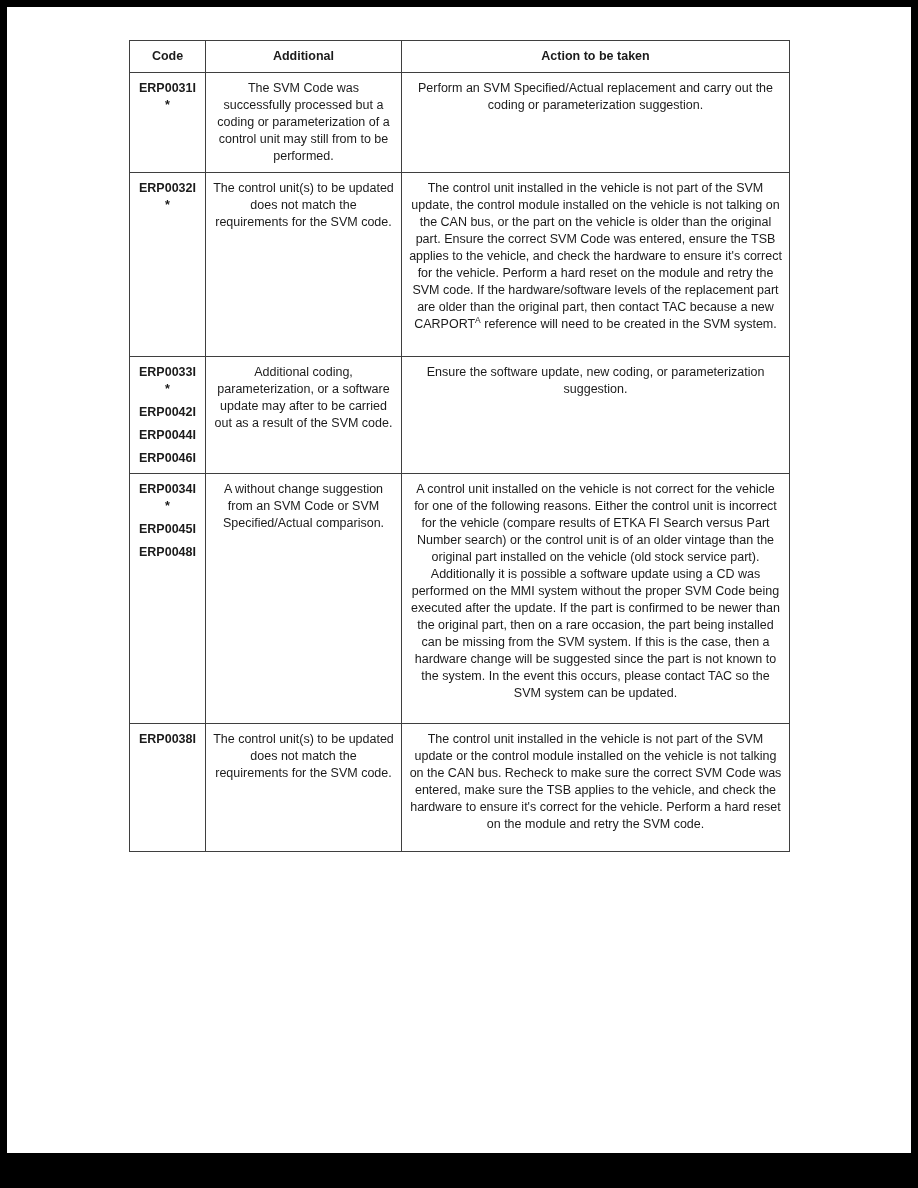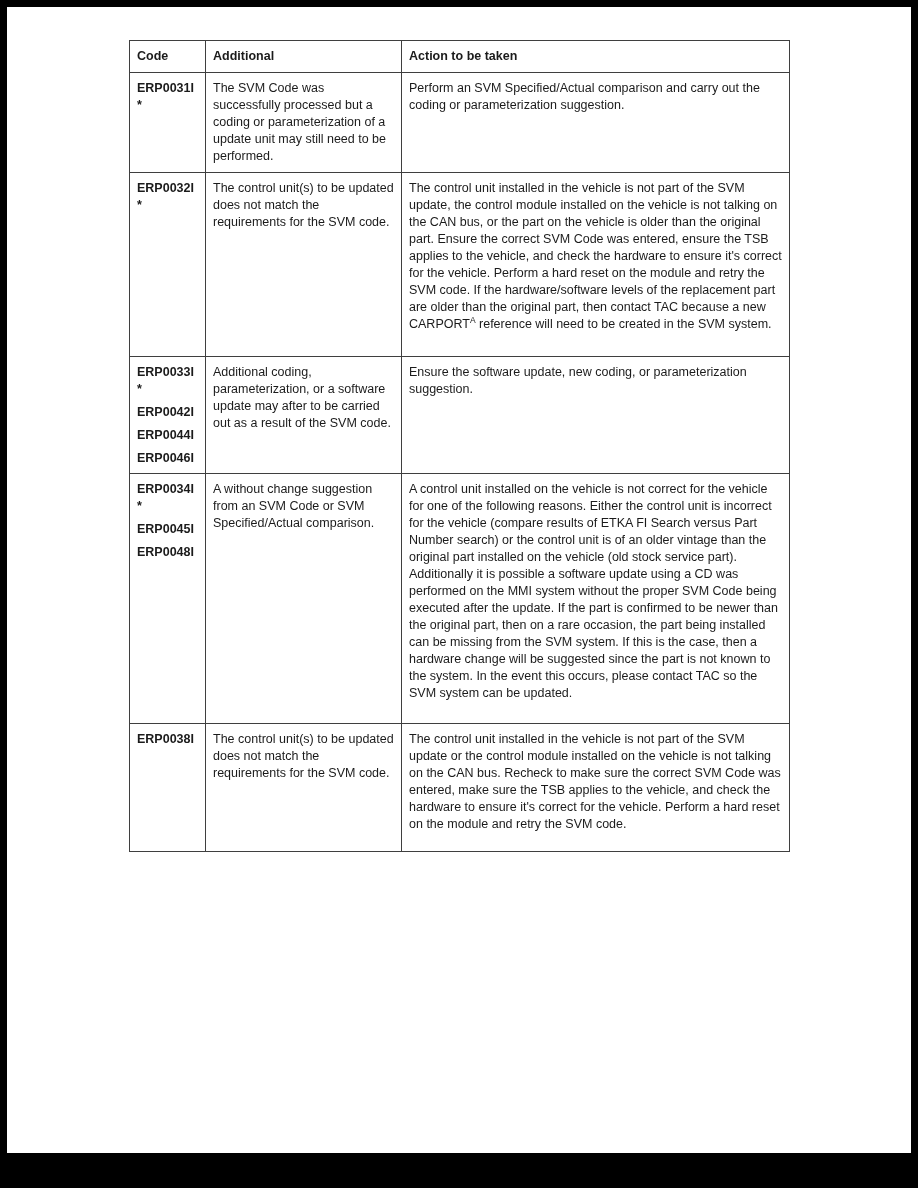--- a/index.html
+++ b/index.html
@@ -27,21 +27,21 @@
     position: absolute;
     left: 122px;
     top: 33px;
     width: 660px;
     border-collapse: collapse;
     table-layout: fixed;
   }
   .codes-table th, .codes-table td {
     border: 1px solid #3f3f3f;
     vertical-align: top;
-    text-align: left;
+    text-align: center;
     padding: 7px 7px 6px 7px;
     font-size: 12.5px;
     line-height: 1.36;
     color: #1b1b1b;
   }
   .codes-table th {
     font-weight: bold;
     padding-top: 7px;
     padding-bottom: 7px;
   }
@@ -81,22 +81,22 @@
           <th class="col-action">Action to be taken</th>
         </tr>
       </thead>
       <tbody>
 
         <tr class="rh1">
           <td class="code-cell">
             <div class="code-par">ERP0031I
 *</div>
           </td>
-          <td class="desc-cell">The SVM Code was successfully processed but a coding or parameterization of a update unit may still need to be performed.</td>
-          <td class="action-cell">Perform an SVM Specified/Actual comparison and carry out the coding or parameterization suggestion.</td>
+          <td class="desc-cell">The SVM Code was successfully processed but a coding or parameterization of a control unit may still from to be performed.</td>
+          <td class="action-cell">Perform an SVM Specified/Actual replacement and carry out the coding or parameterization suggestion.</td>
         </tr>
 
         <tr class="rh2">
           <td class="code-cell">
             <div class="code-par">ERP0032I
 *</div>
           </td>
           <td class="desc-cell">The control unit(s) to be updated does not match the requirements for the SVM code.</td>
           <td class="action-cell"><span>The control unit installed in the vehicle is not part of the SVM update, the control module installed on the vehicle is not talking on the CAN bus, or the part on the vehicle is older than the original part. Ensure the correct SVM Code was entered, ensure the TSB applies to the vehicle, and check the hardware to ensure it's correct for the vehicle. Perform a hard reset on the module and retry the SVM code. If the hardware/software levels of the replacement part are older than the original part, then contact TAC because a new CARPORT</span><sup class="sup">A</sup><span> reference will need to be created in the SVM system.</span></td>
         </tr>

